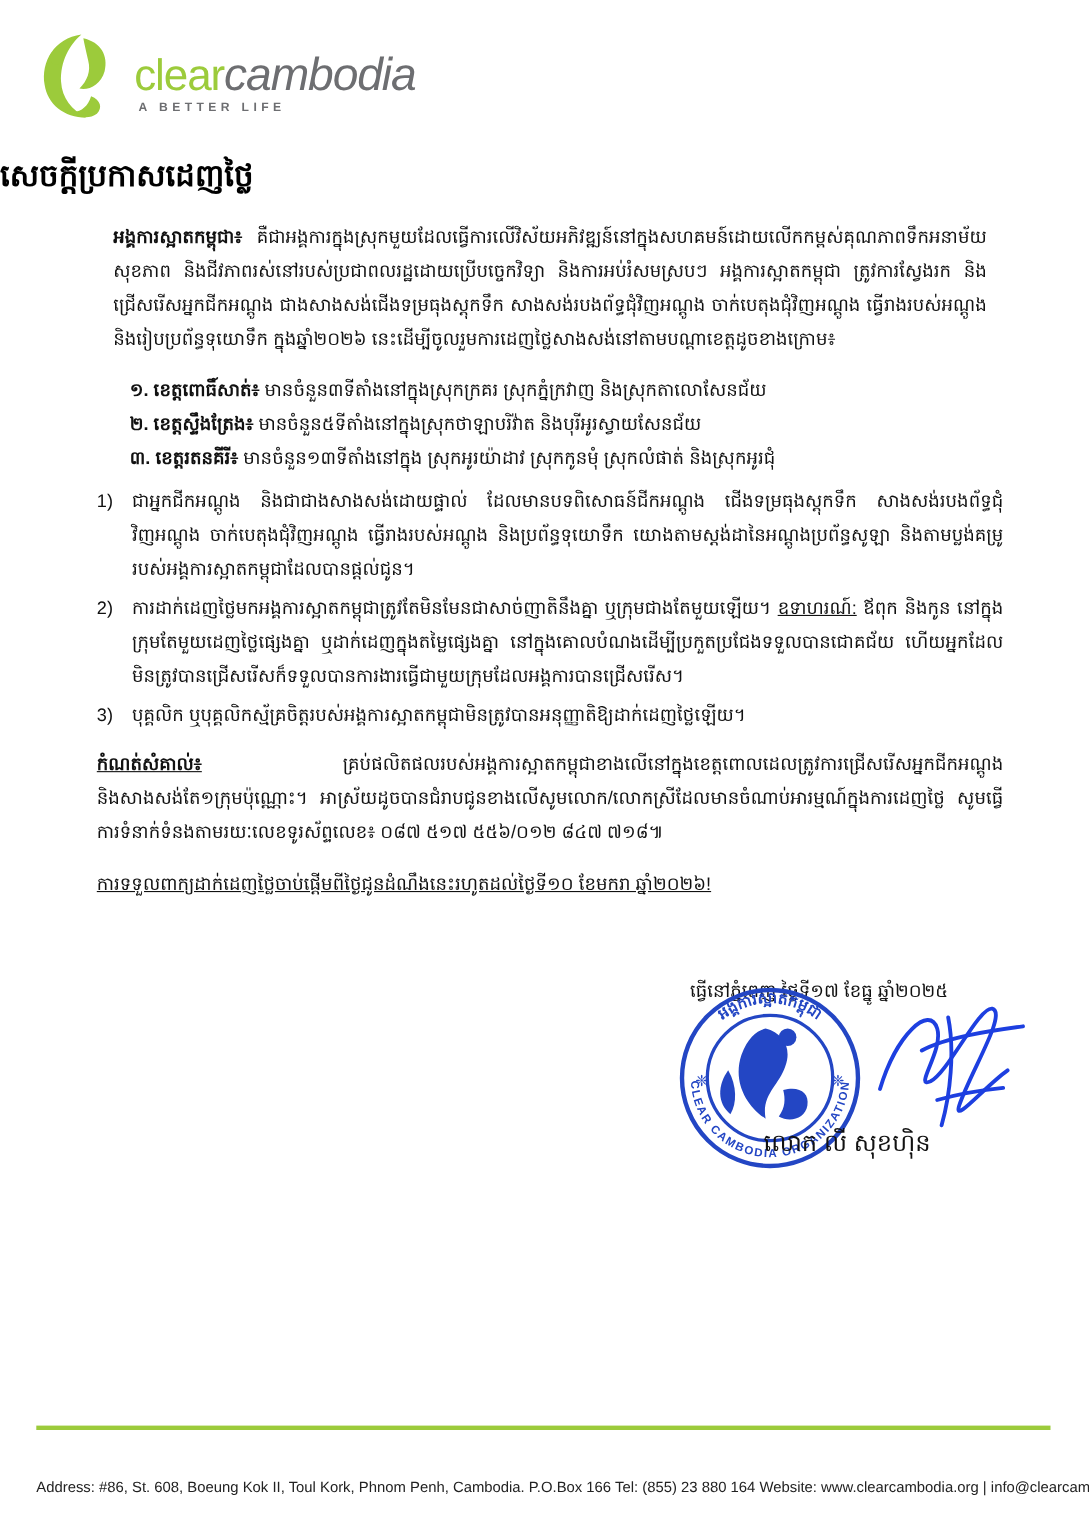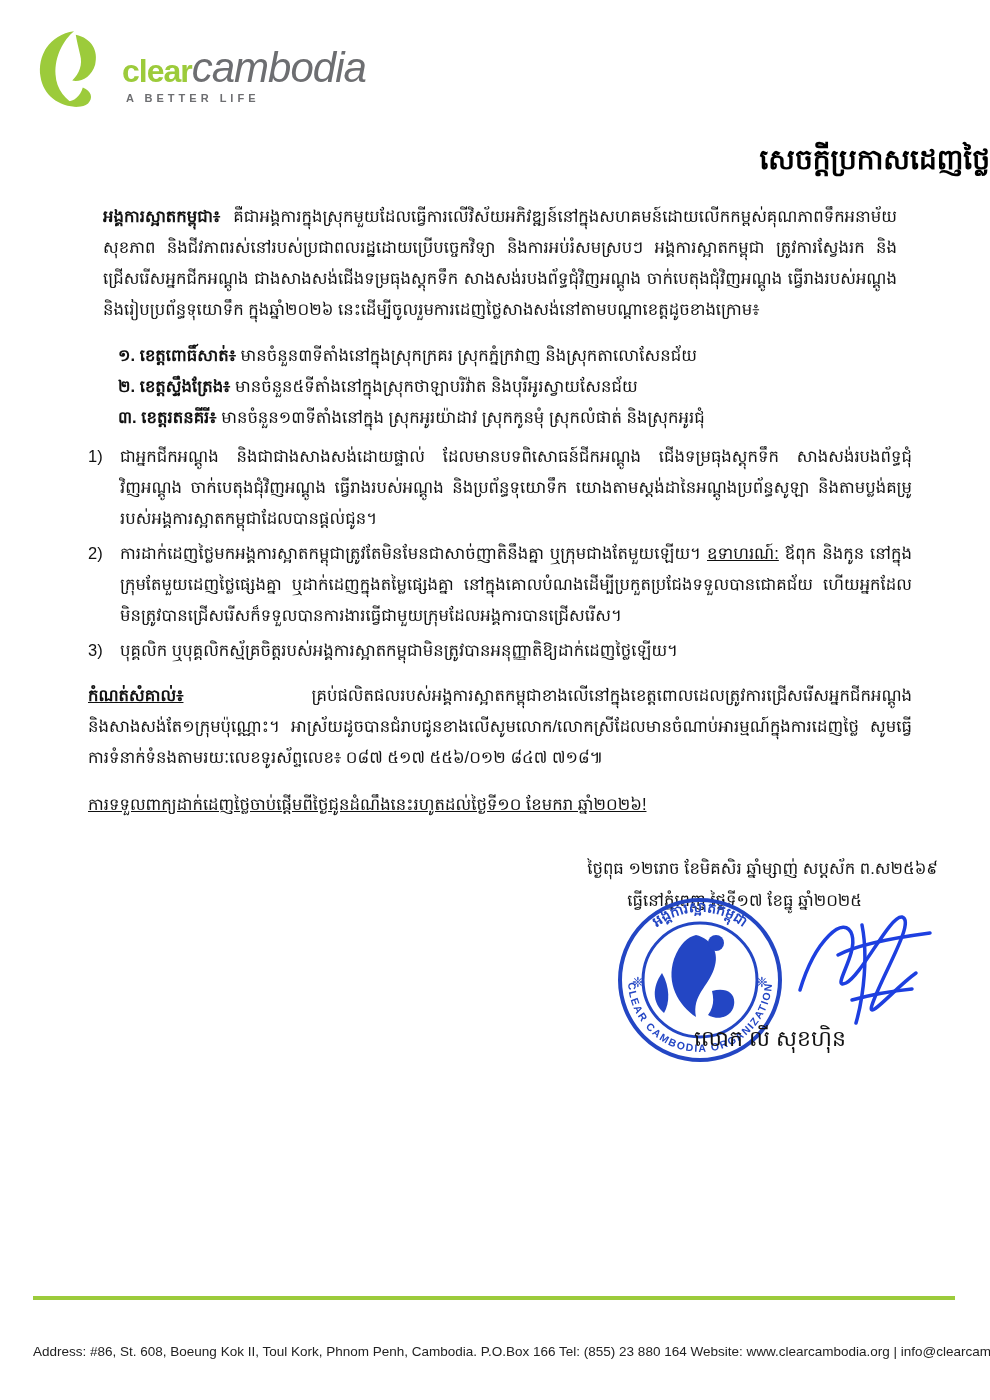--- a/index.html
+++ b/index.html
@@ -4,25 +4,25 @@
 <style>
   html,body{margin:0;padding:0;background:#e8e8e8;}
   .page{
     position:relative;width:990px;height:1400px;margin:0 auto;background:#ffffff;
     font-family:"Liberation Sans","DejaVu Sans",sans-serif;color:#111;overflow:hidden;
   }
   
   .logo{position:absolute;left:30px;top:22px;width:300px;height:100px;}
   .logo-mark{position:absolute;left:0;top:4px;width:88px;height:88px;}
   .logo-words{position:absolute;left:92px;top:22px;white-space:nowrap;}
-  .logo-clear{font-size:32px;font-weight:bold;color:#9ccb3b;letter-spacing:-1px;}
+  .logo-clear{font-size:40px;font-weight:normal;color:#9ccb3b;letter-spacing:-1px;}
   .logo-cambodia{font-size:42px;font-style:italic;color:#6d6e71;letter-spacing:-1px;}
   .logo-tagline{position:absolute;left:96px;top:70px;font-size:11px;letter-spacing:4px;color:#6d6e71;font-weight:bold;}
   
-  .doc-title{position:absolute;top:142px;left:0;width:100%;text-align:right;
+  .doc-title{position:absolute;top:142px;left:0;width:100%;text-align:left;
     font-size:28px;font-weight:bold;color:#000;}
   
   .content{position:absolute;left:88px;top:186px;width:824px;font-size:16.5px;line-height:31px;text-align:justify;}
   .content b{font-weight:bold;}
   .loc-list{margin:8px 0 0 30px;}
   .loc-item{line-height:31px;}
   .sec-heading{margin-top:16px;font-weight:bold;font-size:17.5px;text-decoration:underline;}
   .cond-list{margin-top:8px;}
   .cond-item{display:flex;margin-bottom:4px;}
   .cond-num{width:32px;flex:0 0 32px;}
@@ -105,21 +105,20 @@
     </div>
 
     <p class="note-para" style="margin-bottom:0;">
       <b class="u">កំណត់សំគាល់៖</b>
       <span>គ្រប់ផលិតផលរបស់អង្គការស្អាតកម្ពុជាខាងលើនៅក្នុងខេត្តពោលដេលត្រូវការជ្រើសរើសអ្នកជីកអណ្តូង និងសាងសង់តែ១ក្រុមប៉ុណ្ណោះ។ អាស្រ័យដូចបានជំរាបជូនខាងលើសូមលោក/លោកស្រីដែលមានចំណាប់អារម្មណ៍ក្នុងការដេញថ្លៃ សូមធ្វើការទំនាក់ទំនងតាមរយៈលេខទូរស័ព្ទលេខ៖ ០៨៧ ៥១៧ ៥៥៦/០១២ ៨៤៧ ៧១៨៕</span>
     </p>
 
     <p class="deadline" style="margin-bottom:16px;text-decoration:underline;">ការទទួលពាក្យដាក់ដេញថ្លៃចាប់ផ្ដើមពីថ្ងៃជូនដំណឹងនេះរហូតដល់ថ្ងៃទី១០ ខែមករា ឆ្នាំ២០២៦!</p>
   </div>
 
-  <div class="date-lunar">ថ្ងៃពុធ ១២រោច ខែមិគសិរ ឆ្នាំម្សាញ់ សប្តស័ក ព.ស២៥៦៩</div>
   <div class="date-issued">ធ្វើនៅភ្នំពេញ ថ្ងៃទី១៧ ខែធ្នូ ឆ្នាំ២០២៥</div>
 
   <div class="sig-block">
     <svg width="360" height="200" viewBox="0 0 360 200">
 
       <g stroke="#2346c4" fill="none">
         <circle cx="100" cy="85" r="80" stroke-width="4"></circle>
         <circle cx="100" cy="85" r="57" stroke-width="3"></circle>
       </g>
 

